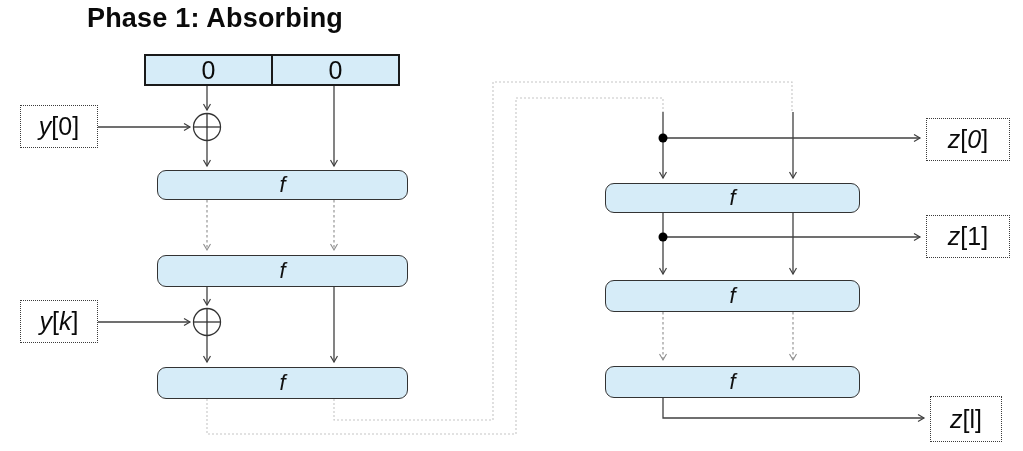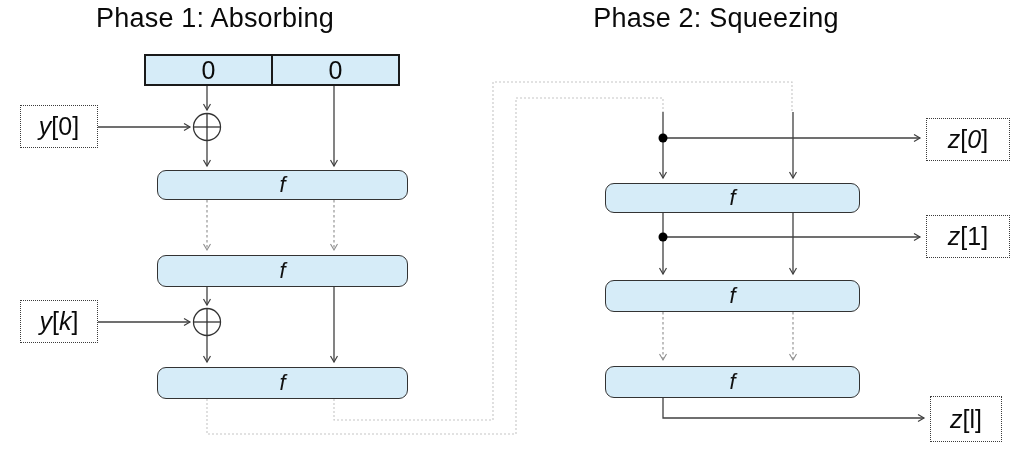--- a/index.html
+++ b/index.html
@@ -2,21 +2,21 @@
 <html><head>
 <meta charset="utf-8">
 <style>
   html,body{margin:0;padding:0;background:#fff;}
   #stage{
     position:relative;width:1023px;height:451px;background:#ffffff;
     font-family:"Liberation Sans","DejaVu Sans",sans-serif;overflow:hidden;
   }
   .title{
     position:absolute;font-size:27px;color:#0a0a0a;text-align:center;
-    white-space:nowrap;letter-spacing:0.2px;
+    white-space:nowrap;letter-spacing:0.2px;font-weight:bold;
   }
   svg.wires{position:absolute;left:0;top:0;pointer-events:none;}
   .state-rect{
     position:absolute;left:144px;top:54px;width:256px;height:32px;
     border:2px solid #1a1a1a;box-sizing:border-box;display:flex;
     background:#d6ecf8;
   }
   .state-cell{
     flex:1;display:flex;align-items:center;justify-content:center;
     font-size:25px;color:#0a0a0a;
@@ -99,21 +99,20 @@
       <circle cx="207" cy="322" r="13.5" fill="#ffffff" stroke="#333" stroke-width="1.3"></circle>
       <line x1="207" y1="308.5" x2="207" y2="335.5" stroke="#333" stroke-width="1.3"></line>
       <line x1="193.5" y1="322" x2="220.5" y2="322" stroke="#333" stroke-width="1.3"></line>
     </g>
 
     <circle cx="663" cy="138" r="4.5" fill="#000"></circle>
     <circle cx="663" cy="237" r="4.5" fill="#000"></circle>
   </svg>
 
   <div class="title" style="left:75px;top:3px;width:280px;">Phase 1: Absorbing</div>
-  <div class="title" style="left:570px;top:3px;width:292px;">Phase 2: Squeezing</div>
 
   <div class="state-rect">
     <div class="state-cell">0</div>
     <div class="state-cell">0</div>
   </div>
 
   <div class="fbox absorb-col" style="top:170px;height:30px;">
     <span class="f-label">f</span>
   </div>
   <div class="fbox absorb-col" style="top:255px;height:32px;">

